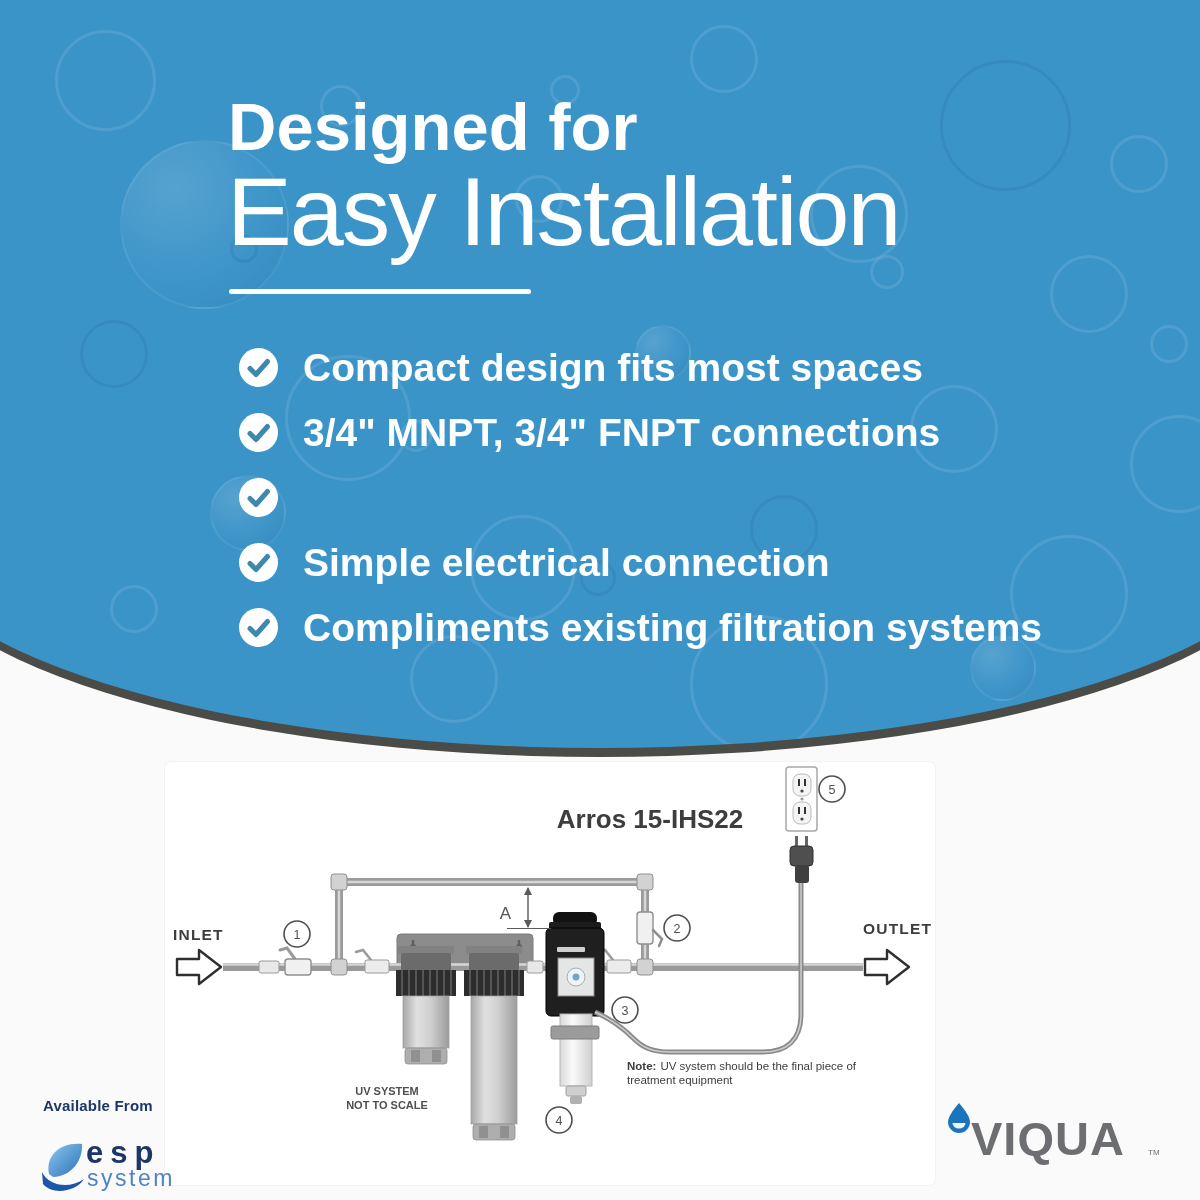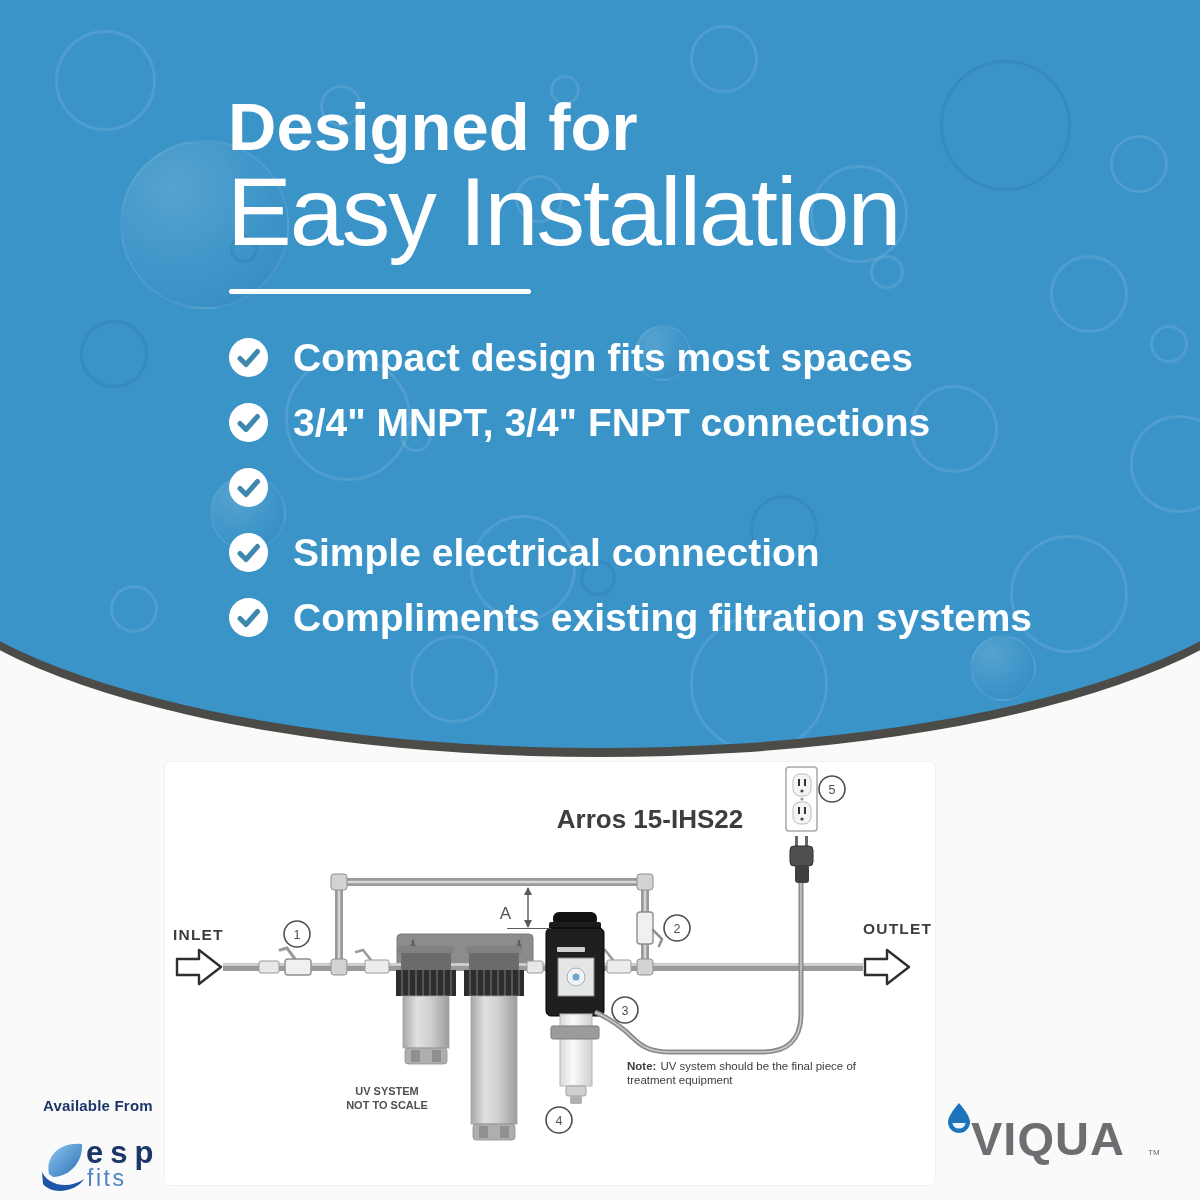--- a/index.html
+++ b/index.html
@@ -36,21 +36,21 @@
   .hero-content{position:absolute;left:227px;top:0;z-index:2;color:#fff;}
   .title-line1{
     position:absolute;left:1px;top:88px;white-space:nowrap;
     font-size:67px;font-weight:bold;letter-spacing:0px;
   }
   .title-line2{
     position:absolute;left:0;top:156px;white-space:nowrap;
     font-size:97px;font-weight:normal;letter-spacing:-2px;
   }
   .divider{position:absolute;left:2px;top:289px;width:302px;height:5px;background:#fff;border-radius:3px;}
-  .features{position:absolute;left:0;top:336px;margin:2px;padding:0;list-style:none;display:flex;flex-direction:column;gap:26px;}
+  .features{position:absolute;left:0;top:336px;margin:12px;padding:0;list-style:none;display:flex;flex-direction:column;gap:26px;}
   .feature-row{display:flex;align-items:center;height:39px;white-space:nowrap;}
   .check-badge{width:39px;height:39px;flex:0 0 39px;margin-right:25px;}
   .feature-text{font-size:39px;font-weight:bold;color:#fdfeff;}
   
   .diagram-box{
     position:absolute;left:165px;top:762px;width:770px;height:423px;
     background:#ffffff;border-radius:6px;box-shadow:0 0 0 1px #f2f2f2;z-index:2;
   }
   
   .esp-block{position:absolute;left:38px;top:1097px;z-index:2;width:160px;}
@@ -331,21 +331,21 @@
       <defs>
         <linearGradient id="leafG" x1="0" y1="0" x2="1" y2="1">
           <stop offset="0" stop-color="#8ec8ee"></stop>
             <stop offset="1" stop-color="#2a6fb8"></stop>
         </linearGradient>
       </defs>
       <path d="M9 36 C5 18 20 4 42 6 C43 22 32 38 13 39 Z" fill="url(#leafG)"></path>
       <path d="M2 34 C8 47 28 52 44 41 C37 53 13 58 3 46 Z" fill="#1d55a8"></path>
     </svg>
     <span class="esp-name">esp</span>
-    <span class="esp-sub">fits</span>
+    <span class="esp-sub">system</span>
   </div>
 </div>
 
 <div class="viqua-block">
   <svg class="viqua-drop" width="30" height="32" viewBox="0 0 30 32">
     <path d="M15 1 C15 1 4 13 4 20 a11 11 0 0 0 22 0 C26 13 15 1 15 1 Z" fill="#1c75bc"></path>
     <path d="M8.5 21 a6.5 5.5 0 0 0 13 0 Z" fill="#ffffff" opacity="0.92"></path>
   </svg>
   <span class="viqua-word">VIQUA</span>
   <span class="viqua-tm">TM</span>

